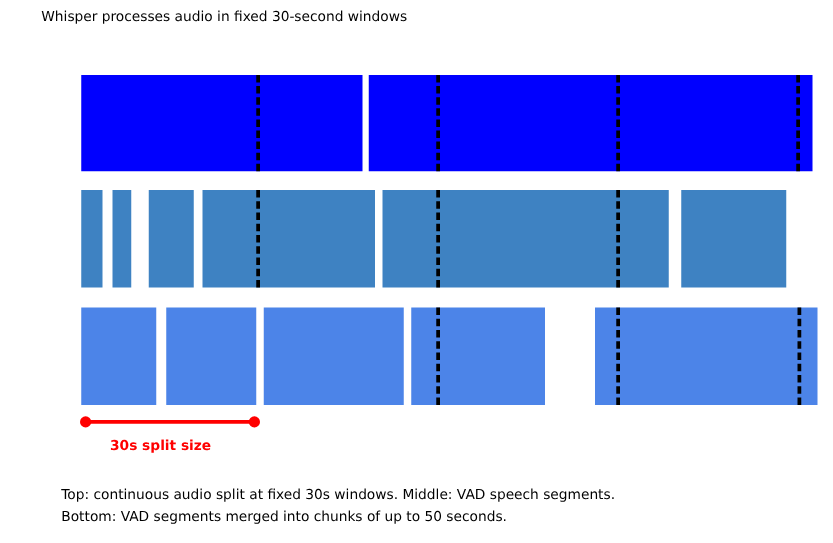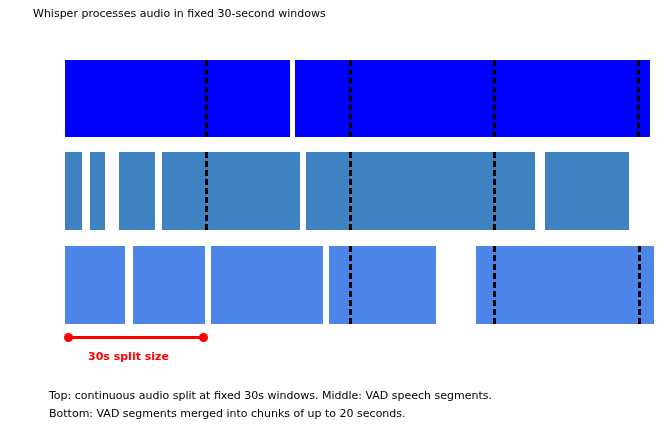--- a/index.html
+++ b/index.html
@@ -85,14 +85,14 @@
     </div>
 
   <div>
     <div class="marker-line" style="left: 68px; top: 336px; width: 135px; background: rgb(255, 0, 0);"></div>
     <div class="marker-dot" style="left: 64px; top: 333px; background: rgb(255, 0, 0);"></div>
     <div class="marker-dot" style="left: 199px; top: 333px; background: rgb(255, 0, 0);"></div>
     <div class="marker-label" style="left: 88px; top: 350px; color: rgb(255, 0, 0);">30s split size</div>
   </div>
 
   <div class="footer-text" style="top: 388px;">Top: continuous audio split at fixed 30s windows. Middle: VAD speech segments.</div>
-  <div class="footer-text" style="top: 406px;">Bottom: VAD segments merged into chunks of up to 20 seconds.</div>
+  <div class="footer-text" style="top: 406px;">Bottom: VAD segments merged into chunks of up to 50 seconds.</div>
 </div>
 
 </body></html>

